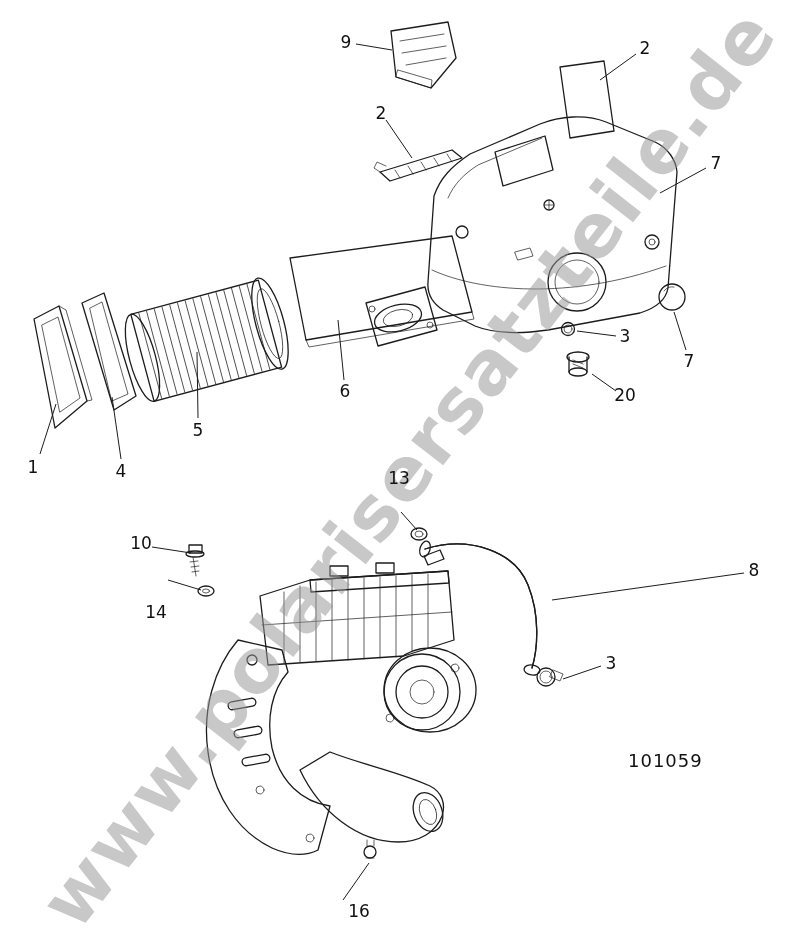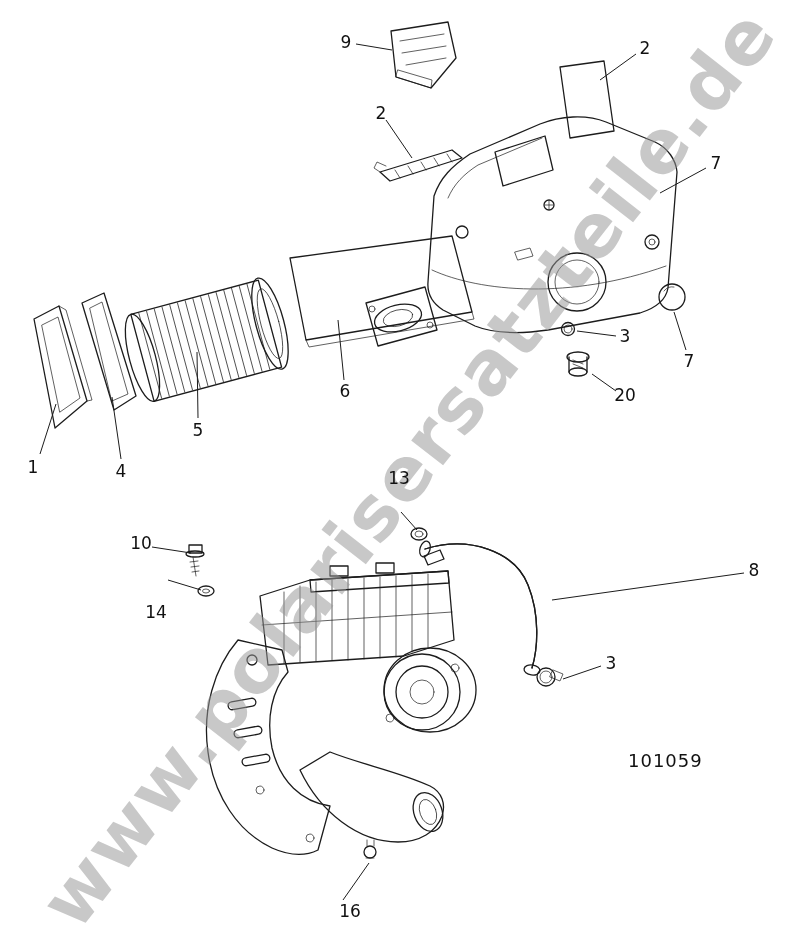--- a/index.html
+++ b/index.html
@@ -217,17 +217,17 @@
   <div class="callout" style="left:625px;top:395px">20</div>
   <div class="callout" style="left:345px;top:391px">6</div>
   <div class="callout" style="left:198px;top:430px">5</div>
   <div class="callout" style="left:121px;top:471px">4</div>
   <div class="callout" style="left:33px;top:467px">1</div>
   <div class="callout" style="left:399px;top:478px">13</div>
   <div class="callout" style="left:141px;top:543px">10</div>
   <div class="callout" style="left:156px;top:612px">14</div>
   <div class="callout" style="left:754px;top:570px">8</div>
   <div class="callout" style="left:611px;top:663px">3</div>
-  <div class="callout" style="left:350px;top:911px">16</div>
+  <div class="callout" style="left:359px;top:911px">16</div>
 
   <div class="txt" id="drawing-number">101059</div>
 
 </div>
 
 </body></html>

